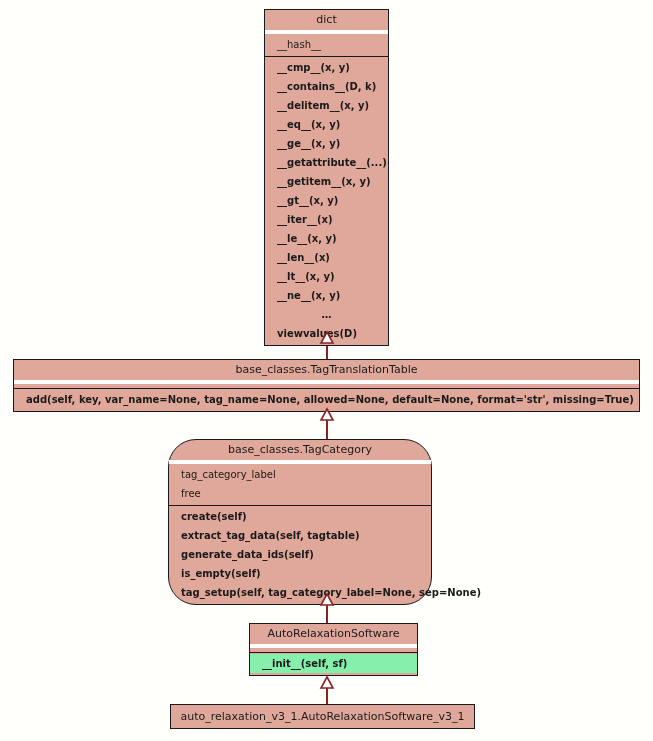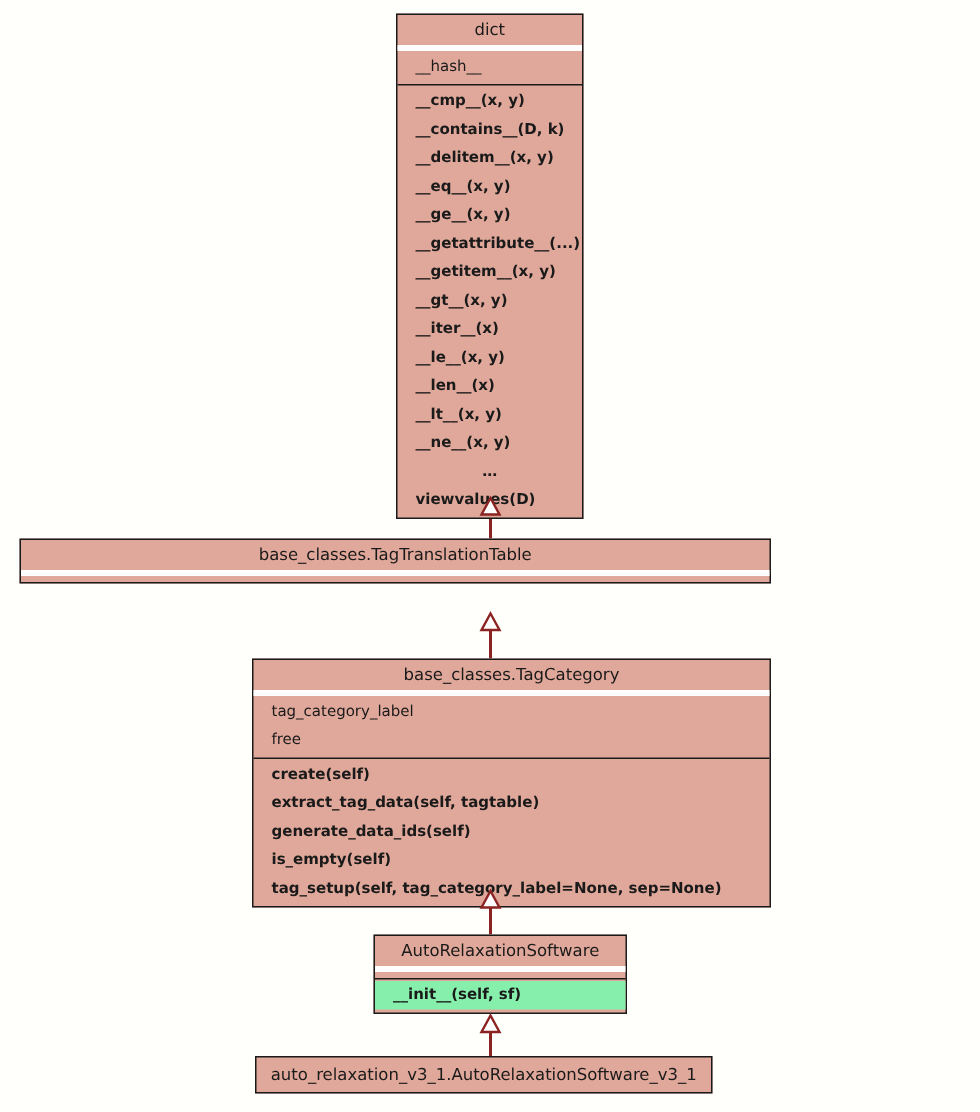--- a/index.html
+++ b/index.html
@@ -112,26 +112,29 @@
     <div class="uml-row">__iter__(x)</div>
     <div class="uml-row">__le__(x, y)</div>
     <div class="uml-row">__len__(x)</div>
     <div class="uml-row">__lt__(x, y)</div>
     <div class="uml-row">__ne__(x, y)</div>
     <div class="uml-row center">…</div>
     <div class="uml-row">viewvalues(D)</div>
   </div>
 </div>
 
-<div class="uml-class" style="left:13px; top:359px; width:501px;">
+<div class="uml-class" style="left:13px; top:359px; width:627px;">
   <div class="uml-title">base_classes.TagTranslationTable</div>
   <div class="uml-compartment empty"></div>
+  <div class="uml-compartment">
+    <div class="uml-row">add(self, key, var_name=None, tag_name=None, allowed=None, default=None, format='str', missing=True)</div>
+  </div>
 </div>
 
-<div class="uml-class" style="left:168px; top:439px; width:346px;">
+<div class="uml-class" style="left:168px; top:439px; width:264px;border-radius:28px;">
   <div class="uml-title">base_classes.TagCategory</div>
   <div class="uml-compartment">
     <div class="uml-row">tag_category_label</div>
     <div class="uml-row">free</div>
   </div>
   <div class="uml-compartment">
     <div class="uml-row">create(self)</div>
     <div class="uml-row">extract_tag_data(self, tagtable)</div>
     <div class="uml-row">generate_data_ids(self)</div>
     <div class="uml-row">is_empty(self)</div>

